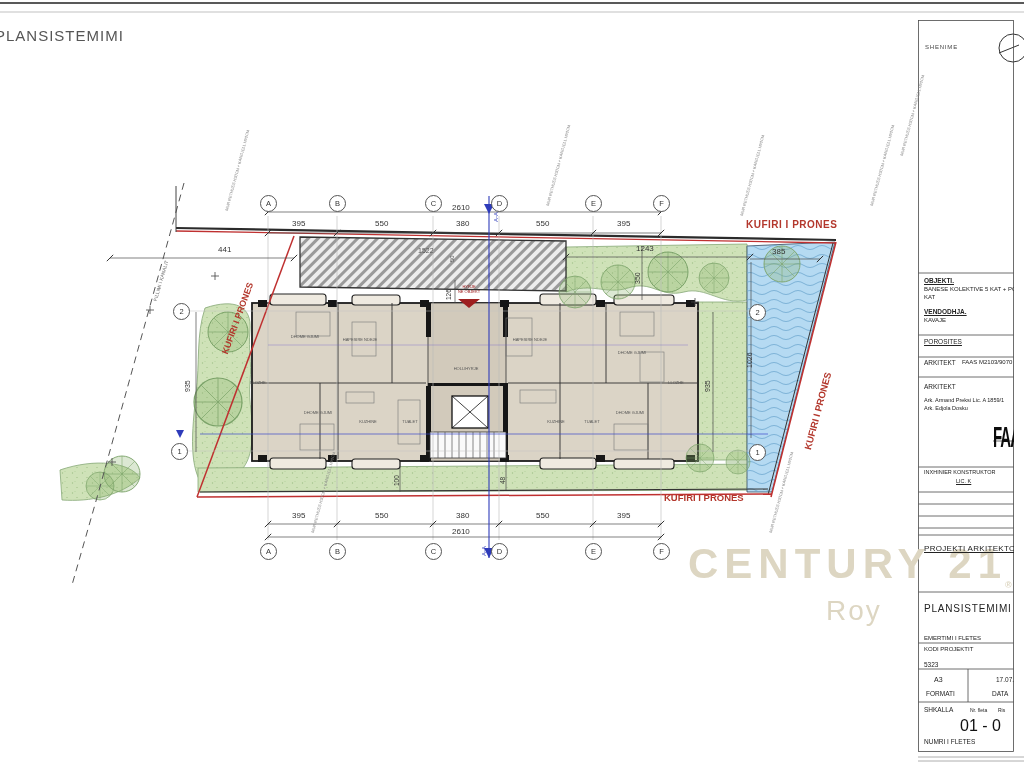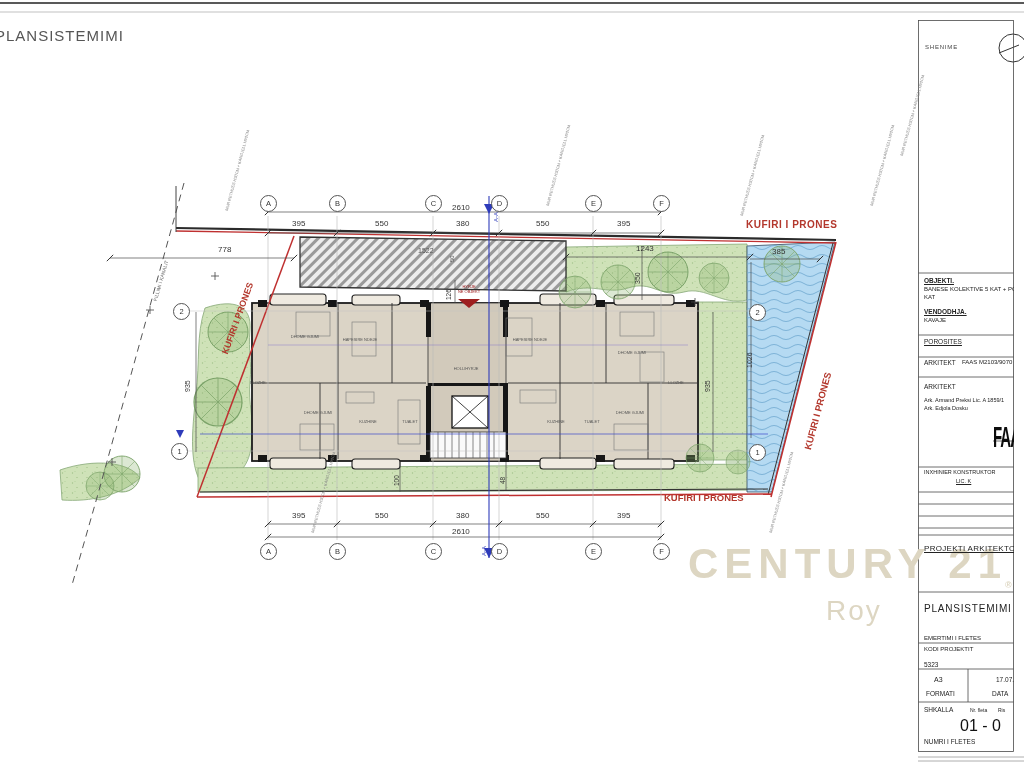--- a/index.html
+++ b/index.html
@@ -221,21 +221,21 @@
 <div class="bubble" style="left:171px;top:443px;">1</div>
 <div class="bubble" style="left:749px;top:304px;">2</div>
 <div class="bubble" style="left:749px;top:444px;">1</div>
 
 <div class="lbl dim" style="left:292px;top:219px;">395</div>
 <div class="lbl dim" style="left:375px;top:219px;">550</div>
 <div class="lbl dim" style="left:456px;top:219px;">380</div>
 <div class="lbl dim" style="left:536px;top:219px;">550</div>
 <div class="lbl dim" style="left:617px;top:219px;">395</div>
 <div class="lbl dim" style="left:452px;top:203px;">2610</div>
-<div class="lbl dim" style="left:218px;top:245px;">778</div>
+<div class="lbl dim" style="left:218px;top:245px;">441</div>
 <div class="lbl dim" style="left:636px;top:244px;">1243</div>
 <div class="lbl dim" style="left:772px;top:247px;">385</div>
 <div class="lbl dim7" style="position:absolute;left:418px;top:247px;color:#555;z-index:3;white-space:nowrap;">1522</div>
 <div class="lbl dim6 rv" style="left:449px;top:262px;color:#555;">50</div>
 <div class="lbl dim65 rv" style="left:445px;top:300px;">126</div>
 <div class="lbl dim7 rv" style="left:634px;top:284px;">350</div>
 <div class="lbl dim7 rv" style="left:746px;top:368px;">1026</div>
 <div class="lbl dim7 rv" style="left:184px;top:392px;">935</div>
 <div class="lbl dim7 rv" style="left:704px;top:392px;">935</div>
 

